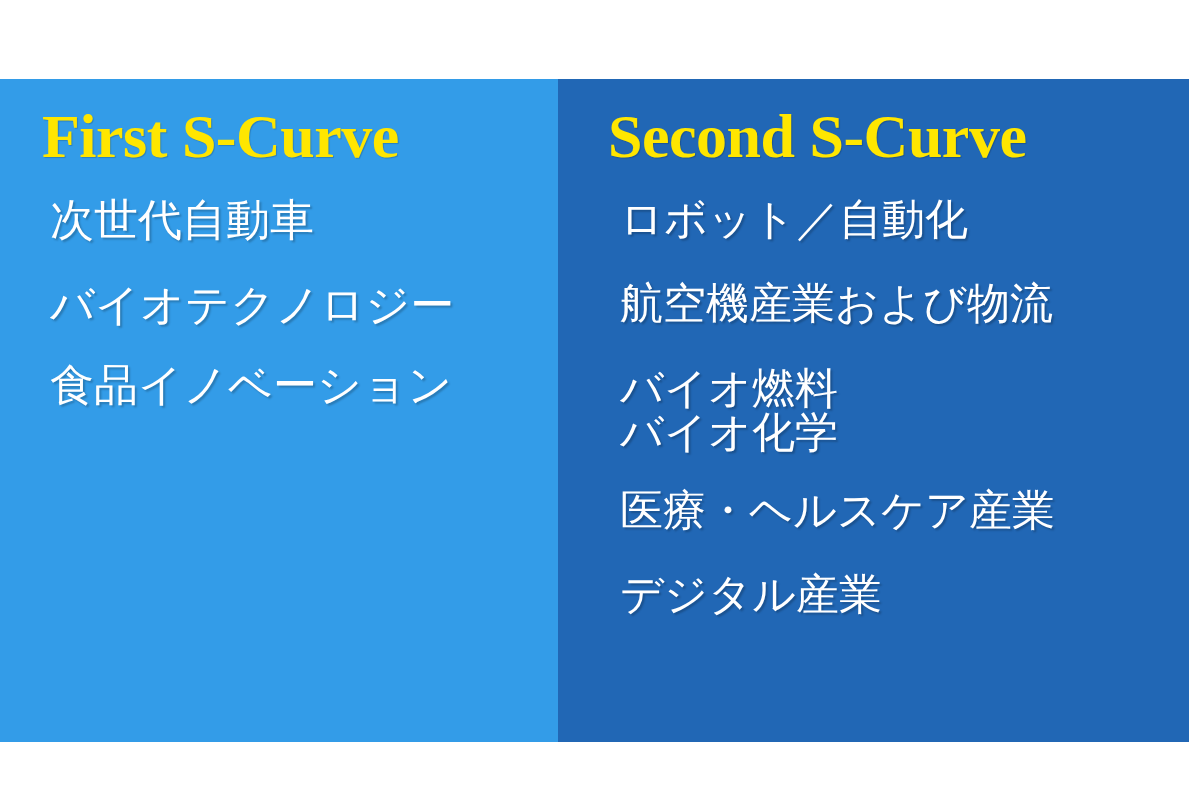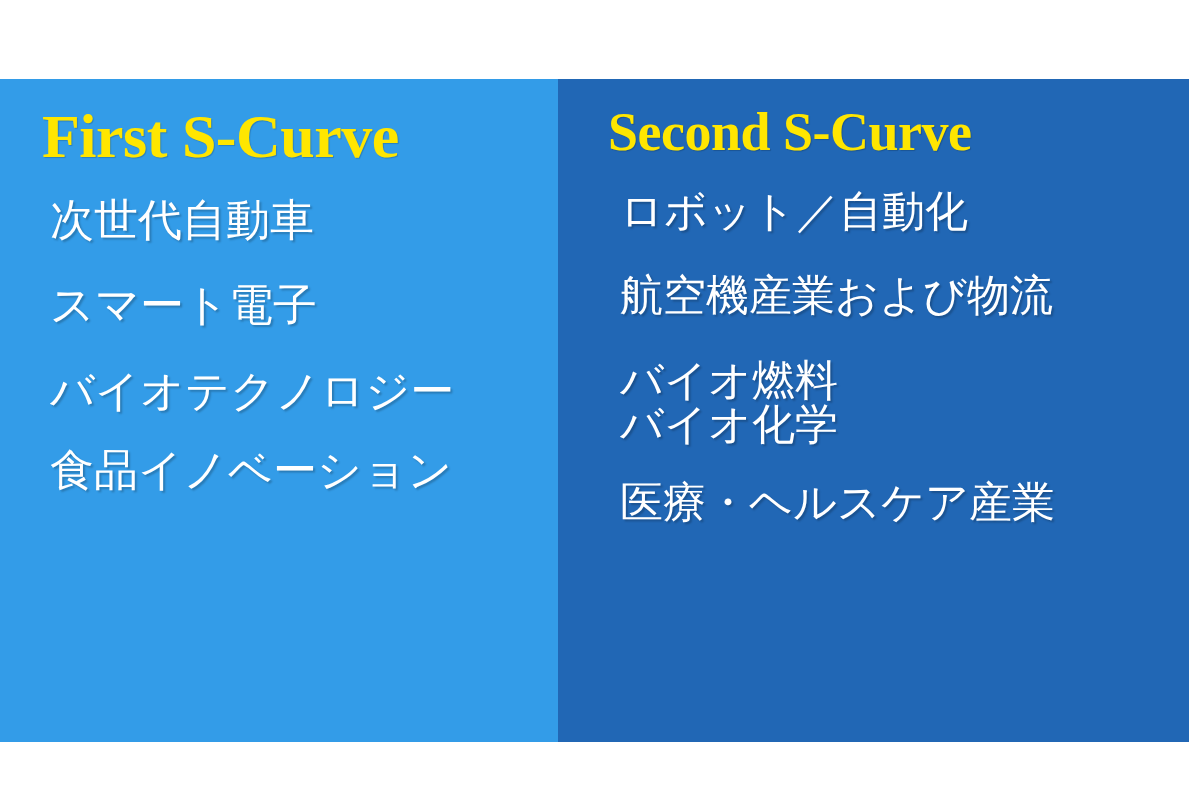--- a/index.html
+++ b/index.html
@@ -61,21 +61,21 @@
     margin: 0 0 30px 0;
     text-shadow: 1px 1px 1px rgba(0,0,0,0.18);
   }
 
   .panel--first .panel-title {
     font-size: 62px;
     margin-left: 4px;
   }
 
   .panel--second .panel-title {
-    font-size: 54px;
+    font-size: 62px;
     margin-left: 0px;
   }
 
   .item-list {
     list-style: none;
     margin: 12px;
     padding: 0;
   }
 
   .item {
@@ -110,23 +110,20 @@
 
 <div class="slide">
   <div class="panels">
 
     <section class="panel panel--first">
       <h1 class="panel-title">First S-Curve</h1>
       <ul class="item-list">
         <li class="item">
           <span class="item-line">次世代自動車</span>
         </li>
-        <li class="item">
-          <span class="item-line">スマート電子</span>
-        </li>
         <li class="item item--multiline">
           <span class="item-line">バイオテクノロジー</span>
         </li>
         <li class="item">
           <span class="item-line">食品イノベーション</span>
         </li>
       </ul>
     </section>
 
     <section class="panel panel--second">
@@ -138,17 +135,20 @@
         <li class="item">
           <span class="item-line">航空機産業および物流</span>
         </li>
         <li class="item item--multiline">
           <span class="item-line">バイオ燃料</span>
           <span class="item-line">バイオ化学</span>
         </li>
         <li class="item">
           <span class="item-line">医療・ヘルスケア産業</span>
         </li>
+        <li class="item">
+          <span class="item-line">デジタル産業</span>
+        </li>
       </ul>
     </section>
 
   </div>
 </div>
 
 </body></html>

